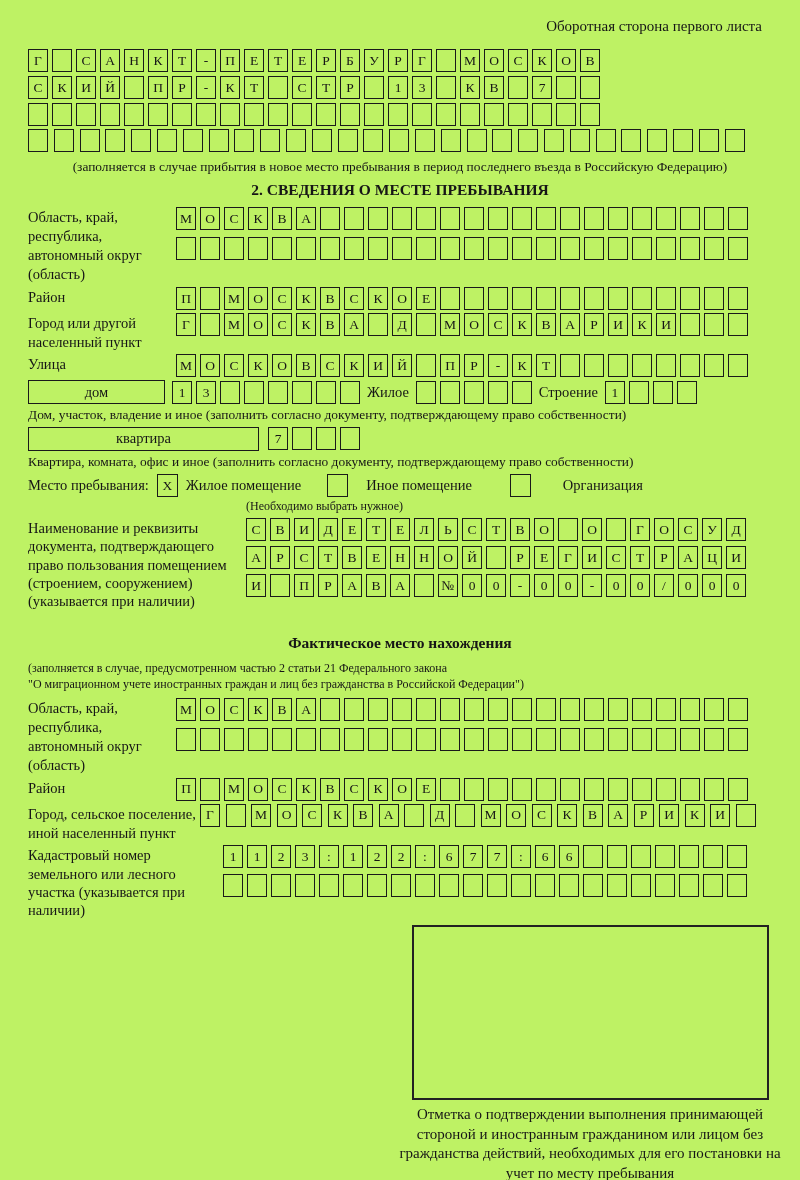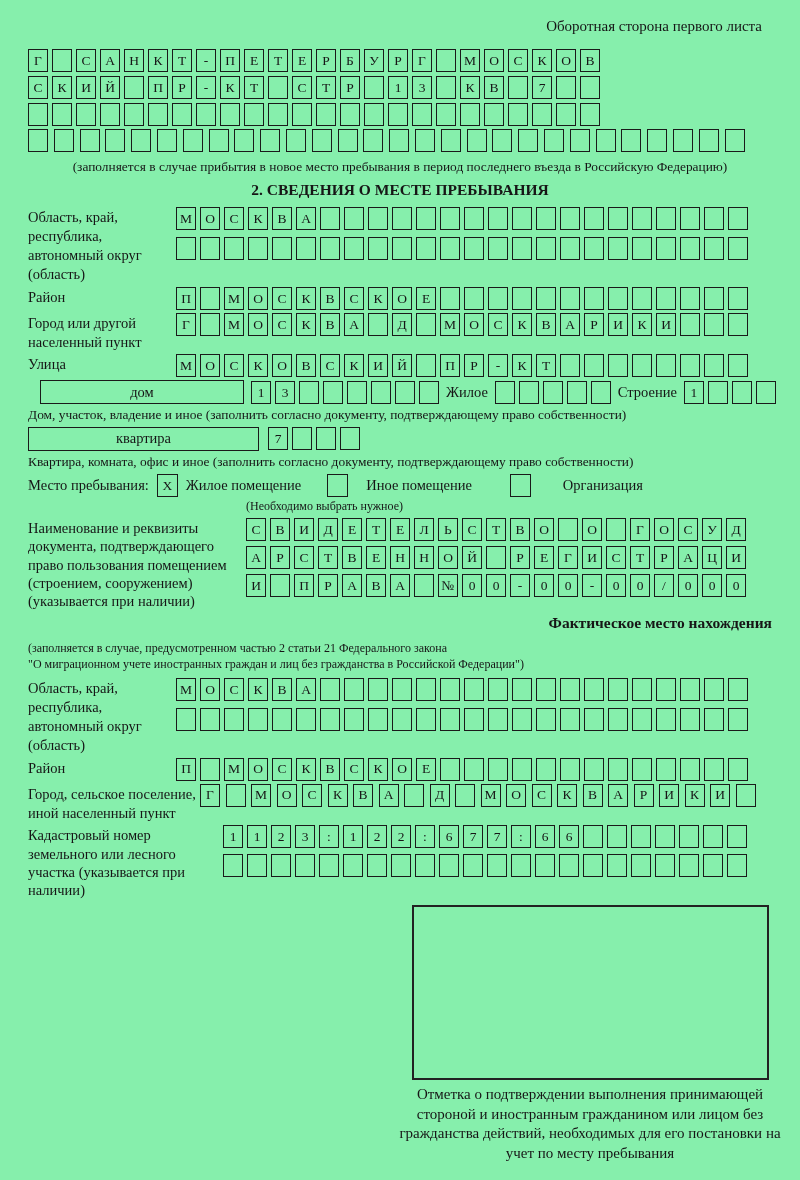--- a/index.html
+++ b/index.html
@@ -1,18 +1,18 @@
 <!DOCTYPE html>
 <html><head>
 <meta charset="utf-8">
 <style>
   html,body{margin:0;padding:0;background:#fff;}
   .page{
     width:800px;height:1180px;box-sizing:border-box;
-    padding:18px 28px 0 28px;overflow:hidden;background:#86efac;
+    padding:18px 28px 0 28px;overflow:hidden;background:#bef264;
     font-family:"Liberation Serif","DejaVu Serif",serif;color:#161616;
   }
   .back-note{text-align:right;padding-right:10px;font-size:15px;margin-bottom:14px;}
   .frow{display:flex;align-items:flex-start;margin-bottom:3px;}
   .flabel{width:148px;flex:none;font-size:14.5px;line-height:1.3;padding-top:1px;}
   .flabel.w172{width:172px;}
   .flabel.w195{width:195px;line-height:1.25;}
   .flabel.w218{width:218px;line-height:1.25;}
   .cellcol{display:flex;flex-direction:column;gap:4px;}
   .cellrow{display:flex;gap:4px;flex:none;}
@@ -310,21 +310,21 @@
         <span class="cell"></span>
         <span class="cell"></span>
         <span class="cell"></span>
         <span class="cell"></span>
         <span class="cell"></span>
         <span class="cell"></span>
       </div>
   </div>
 
   <div class="house-row">
-    <div class="labelbox" style="width:204px;margin-left:12px;">дом</div>
+    <div class="labelbox" style="width:137px;">дом</div>
     <div class="cellrow" style="margin-left:7px;">
         <span class="cell">1</span>
         <span class="cell">3</span>
         <span class="cell"></span>
         <span class="cell"></span>
         <span class="cell"></span>
         <span class="cell"></span>
         <span class="cell"></span>
         <span class="cell"></span>
       </div>
@@ -436,21 +436,21 @@
           <span class="cell">0</span>
           <span class="cell">0</span>
           <span class="cell">/</span>
           <span class="cell">0</span>
           <span class="cell">0</span>
           <span class="cell">0</span>
         </div>
     </div>
   </div>
 
-  <div class="sec-title" style="margin-top:4px;text-align:right;">Фактическое место нахождения</div>
+  <div class="sec-title" style="margin-top:24px;">Фактическое место нахождения</div>
   <div class="fact-note">
     <span>(заполняется в случае, предусмотренном частью 2 статьи 21 Федерального закона</span><br>
     <span>"О миграционном учете иностранных граждан и лиц без гражданства в Российской Федерации")</span>
   </div>
 
   <div class="frow">
     <div class="flabel">Область, край, республика, автономный округ (область)</div>
     <div class="cellcol" style="gap:7px;">
       <div class="cellrow">
           <span class="cell">М</span>

